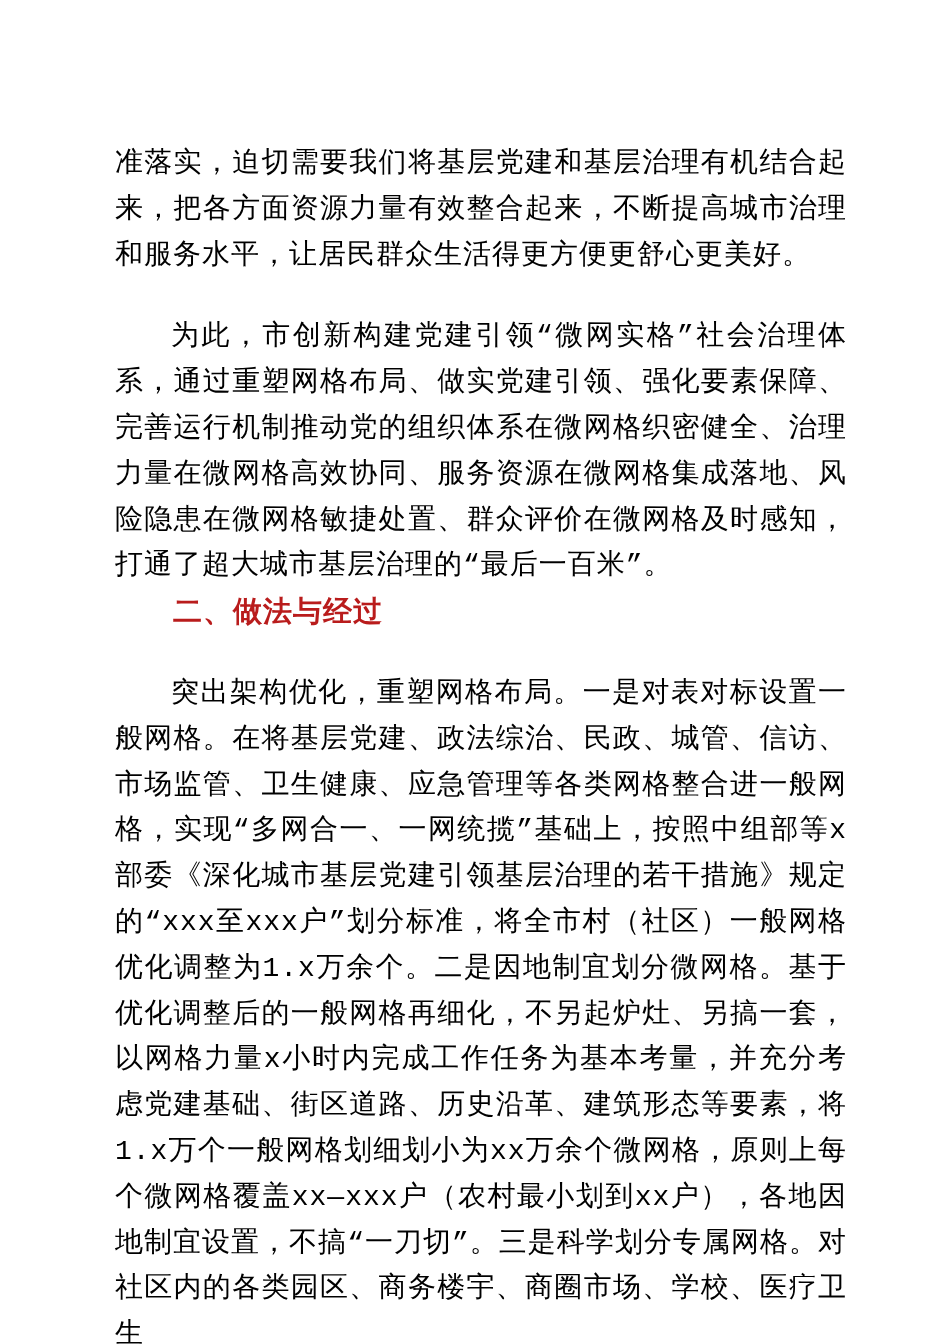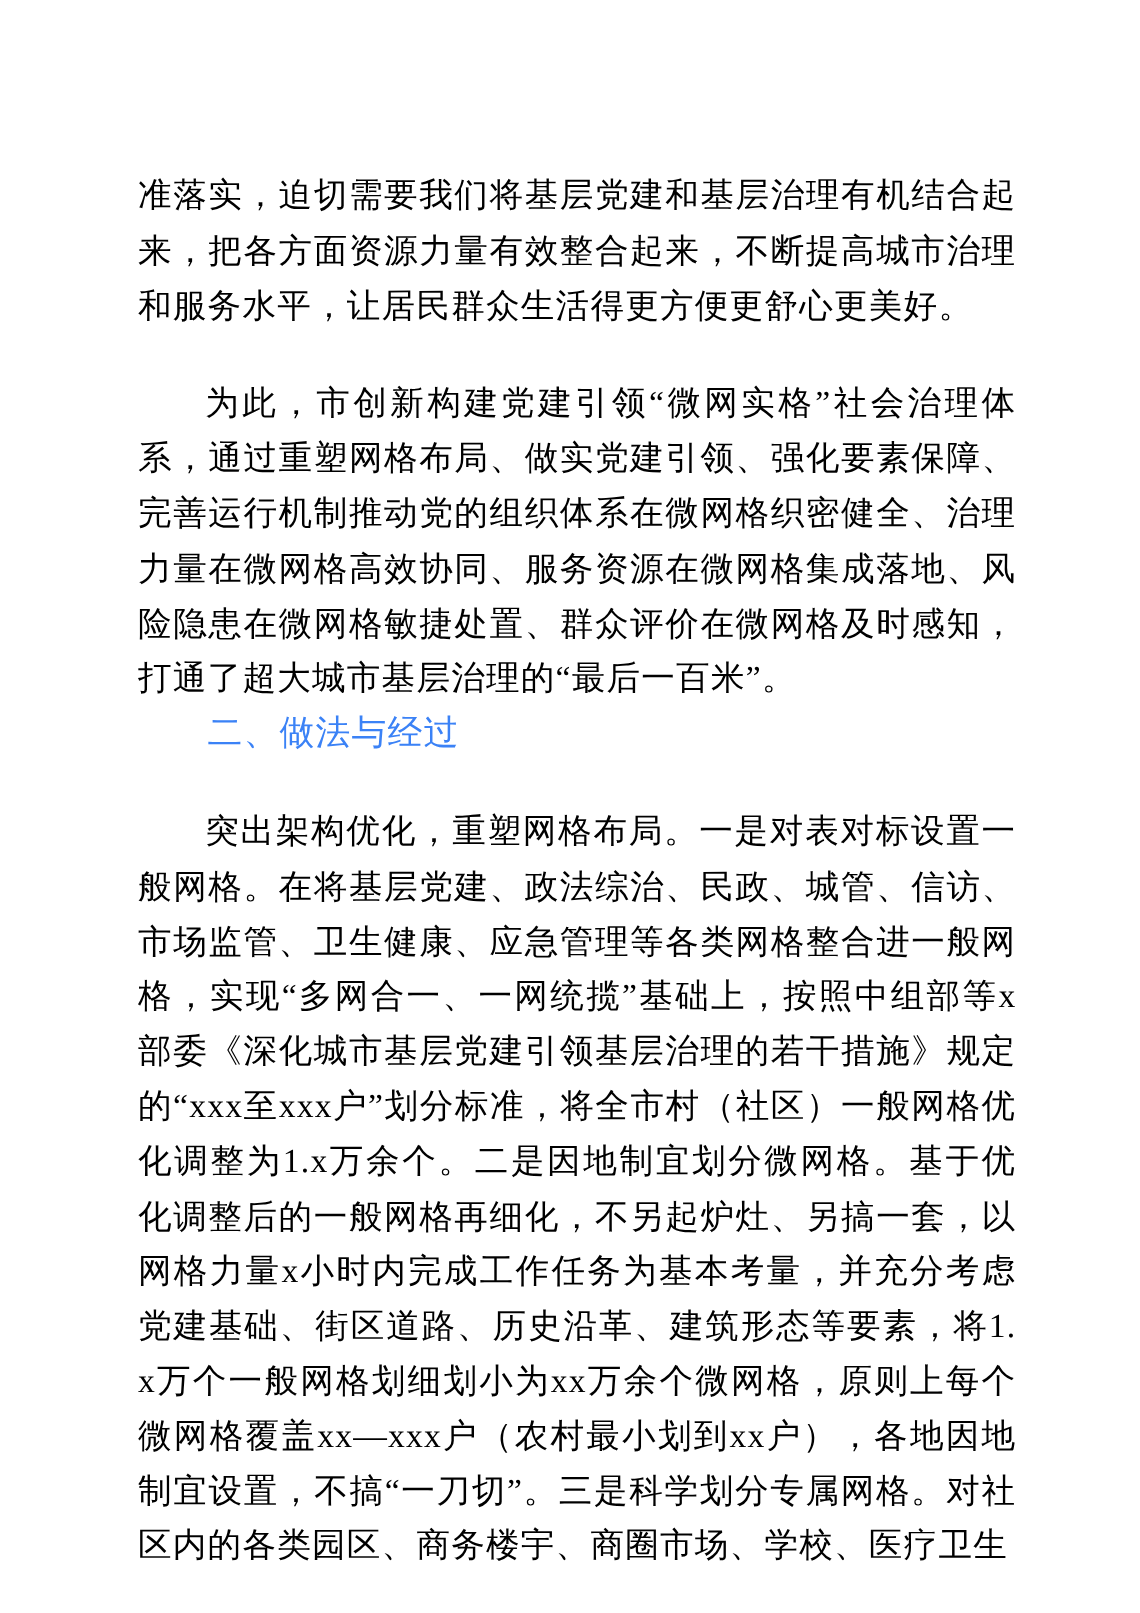--- a/index.html
+++ b/index.html
@@ -15,39 +15,39 @@
     overflow: hidden;
   }
   .content {
     position: absolute;
     left: 115px;
     top: 141px;
     width: 732px;
   }
   .body-para {
     margin: 0;
-    font-family: Liberation Serif, serif;
+    font-family: Liberation Mono, monospace;
     font-size: 28px;
     line-height: 45.8px;
     color: #000000;
     text-align: justify;
     letter-spacing: 1px;
     word-break: break-all;
   }
   .body-para.indent {
     text-indent: 2em;
     margin-top: 36px;
   }
   .heading-para {
     margin: 0;
     font-family: "Liberation Sans", "DejaVu Sans", sans-serif;
-    font-weight: normal;
+    font-weight: bold;
     font-size: 29px;
     line-height: 45.8px;
-    color: #3b82f6;
+    color: #b91c1c;
     text-indent: 2em;
     letter-spacing: 1px;
   }
 </style>
 </head>
 <body>
 
 <div class="page">
   <div class="content">
     <p class="body-para">准落实，迫切需要我们将基层党建和基层治理有机结合起来，把各方面资源力量有效整合起来，不断提高城市治理和服务水平，让居民群众生活得更方便更舒心更美好。</p>

